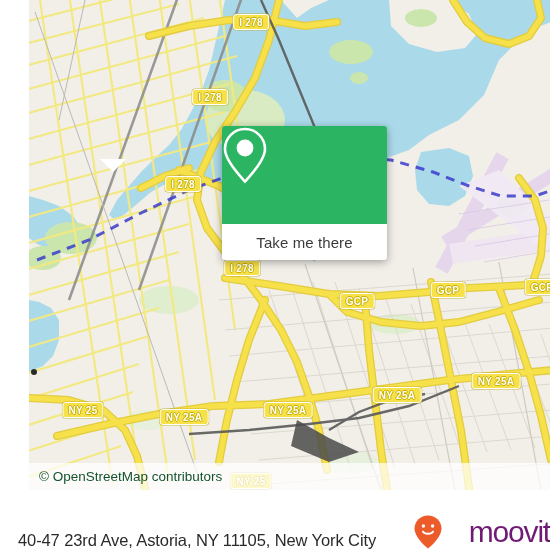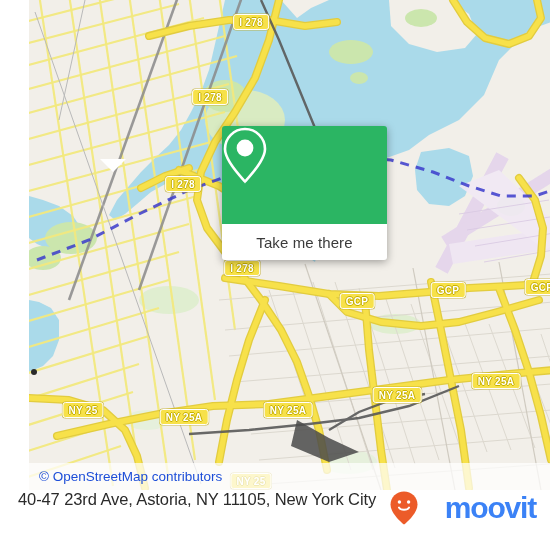--- a/index.html
+++ b/index.html
@@ -79,44 +79,44 @@
   .attrib {
     position:absolute;
     left:0; top:463px;
     width:600px; height:27px;
     background:rgba(255,255,255,.72);
     display:flex; align-items:center;
     z-index:30;
   }
   .attrib span {
     font-size:13.5px;
-    color:#1d4ed8;
+    color:#14532d;
     padding-left:10px;
   }
 
   
   .footer {
     position:absolute;
     left:0; top:490px; width:550px; height:60px;
     background:#ffffff;
-    display:flex; align-items:flex-start; justify-content:space-between;
-    padding:0 14px 0 18px;
+    display:flex; align-items:flex-end; justify-content:space-between;
+    padding:0 0 0 18px;
     z-index:50;
   }
   .footer-address {
     font-size:16.5px;
     color:#2b2b2b;
     letter-spacing:-.1px;
     white-space:nowrap;
   }
   .brand { display:flex; align-items:center; gap:2px; }
   .brand-word {
     font-size:30px;
-    font-weight:bold;
-    color:#3b82f6;
+    font-weight:normal;
+    color:#701a75;
     letter-spacing:-1.2px;
     line-height:30px;
     margin-left:24px;
   }
 </style>
 </head>
 <body>
 
 <div id="app">
 

